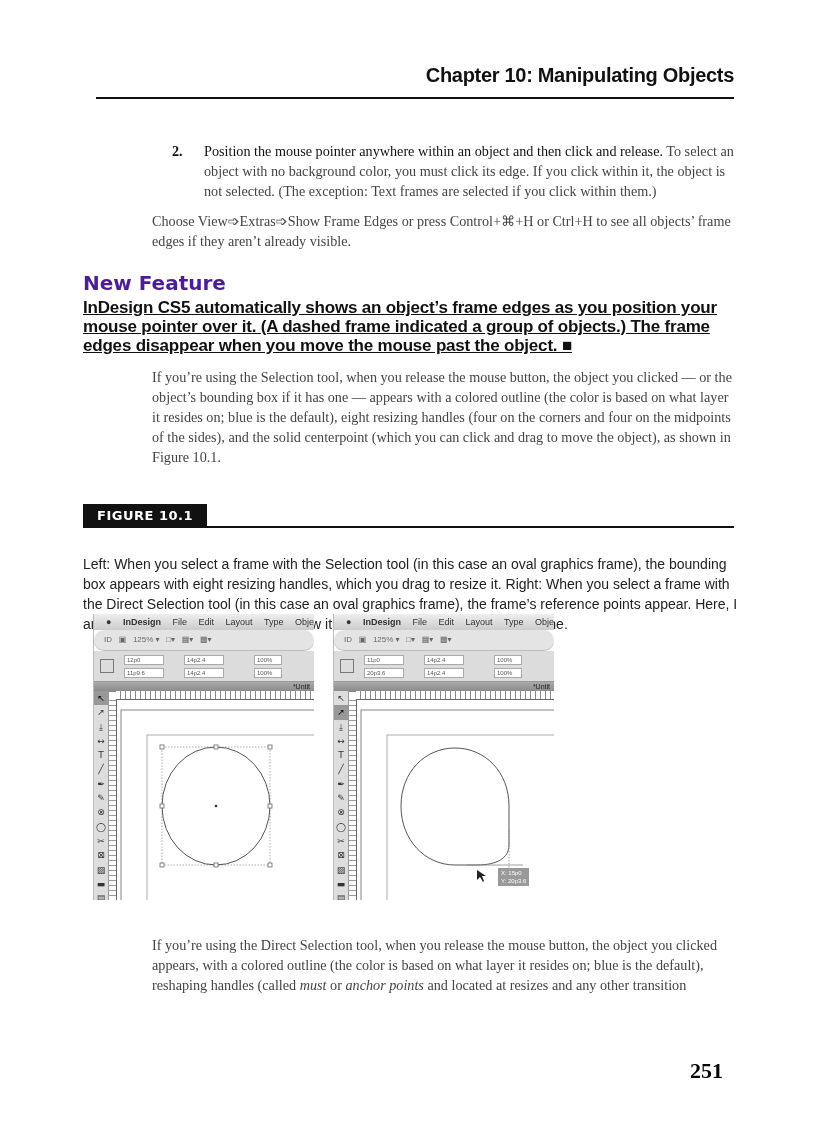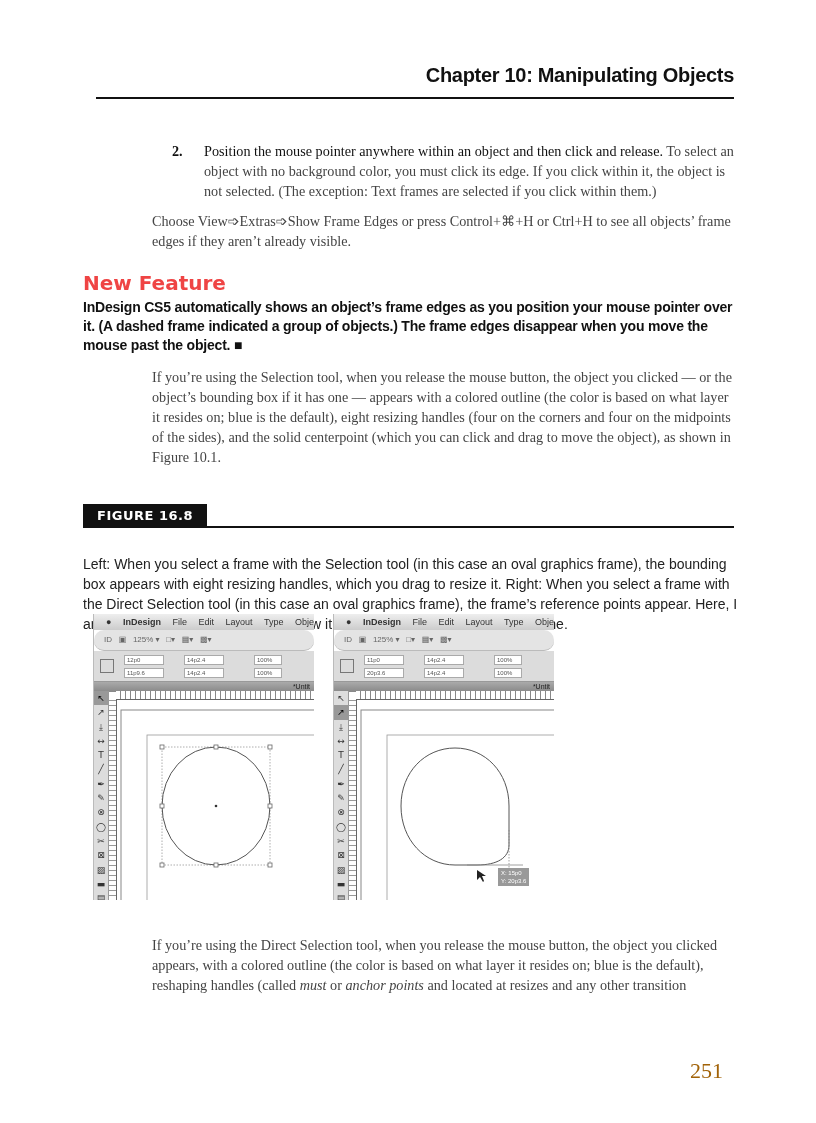--- a/index.html
+++ b/index.html
@@ -6,61 +6,61 @@
   body{width:816px;height:1123px;position:relative;overflow:hidden;color:#111;}
   .abs{position:absolute;}
   .runhead{left:96px;top:64px;width:638px;text-align:right;font-family:"Liberation Sans",sans-serif;font-weight:bold;font-size:20px;letter-spacing:-0.3px;}
   .runrule{left:96px;top:97px;width:638px;height:2px;background:#111;}
   .serif{font-family:"Liberation Serif",serif;font-size:14.2px;line-height:20px;color:#444;}
   .step{left:180px;top:141px;width:556px;}
   .step .num{position:absolute;left:-8px;top:0;font-weight:bold;color:#111;}
   .step .lead{font-weight:normal;color:#111;}
   .step p{margin:0;padding-left:24px;}
   .para1{left:152px;top:211px;width:585px;}
-  .nf-title{left:83px;top:271px;font-family:"DejaVu Sans",sans-serif;font-weight:bold;font-size:20px;color:#ef4444;}
-  .nf-body{left:83px;top:298px;width:660px;font-family:"Liberation Sans",sans-serif;font-weight:bold;font-size:14px;line-height:19px;color:#111;letter-spacing:-0.2px;}
+  .nf-title{left:83px;top:271px;font-family:"DejaVu Sans",sans-serif;font-weight:bold;font-size:20px;color:#4c1d95;}
+  .nf-body{left:83px;top:298px;width:660px;font-family:"Liberation Sans",sans-serif;font-weight:bold;font-size:17px;line-height:19px;color:#111;letter-spacing:-0.2px;text-decoration:underline;}
   .para2{left:152px;top:367px;width:585px;}
   .figlabel{left:83px;top:504px;width:124px;height:24px;background:#111;color:#fff;font-family:"DejaVu Sans",sans-serif;font-weight:bold;font-size:13px;letter-spacing:0.5px;line-height:24px;text-align:center;}
   .figrule{left:83px;top:526px;width:651px;height:2px;background:#111;}
   .caption{left:83px;top:554px;width:660px;font-family:"Liberation Sans",sans-serif;font-size:14px;line-height:20px;color:#222;}
   .shot{top:614px;width:220px;height:286px;background:#fff;overflow:hidden;border-left:1px solid #bbb;}
   .menubar{height:16px;background:linear-gradient(#eee,#ccc);font-family:"Liberation Sans",sans-serif;font-size:9px;line-height:16px;color:#333;white-space:nowrap;padding-left:12px;}
   .menubar span{margin-right:9px;}
   .menubar .app{font-weight:bold;}
   .toolbar1{height:20px;background:#e4e4e4;border-bottom:1px solid #bbb;font-family:"Liberation Sans",sans-serif;font-size:8px;color:#666;line-height:20px;padding-left:10px;white-space:nowrap;border-radius:10px;}
   .toolbar2{height:30px;background:#dcdcdc;border-bottom:1px solid #999;position:relative;font-family:"Liberation Sans",sans-serif;font-size:6px;color:#555;}
   .fld{position:absolute;height:8px;width:36px;background:#fff;border:1px solid #aaa;line-height:8px;padding-left:2px;}
   .winbar{height:10px;background:linear-gradient(#aaa,#888);font-family:"Liberation Sans",sans-serif;font-size:7px;color:#222;text-align:right;padding-right:4px;line-height:10px;}
   .ruler{position:absolute;left:22px;top:77px;right:0;height:8px;background:repeating-linear-gradient(90deg,#fff 0 4px,#888 4px 5px);border-bottom:1px solid #666;}
   .tools{position:absolute;left:0;top:77px;width:14px;bottom:0;background:#ddd;border-right:1px solid #999;font-family:"DejaVu Sans",sans-serif;font-size:9px;color:#333;text-align:center;line-height:14.3px;}
   .vruler{position:absolute;left:15px;top:86px;width:7px;bottom:0;background:repeating-linear-gradient(0deg,#fff 0 4px,#999 4px 5px);border-right:1px solid #666;}
   .canvas{position:absolute;left:23px;top:86px;right:0;bottom:0;}
   .tip{position:absolute;background:#999;color:#fff;font-family:"Liberation Sans",sans-serif;font-size:6px;line-height:8px;padding:1px 3px;}
   .para3{left:152px;top:935px;width:590px;}
-  .folio{left:690px;top:1058px;font-family:"Liberation Serif",serif;font-weight:normal;font-size:22px;color:#a16207;}
+  .folio{left:690px;top:1058px;font-family:"Liberation Serif",serif;font-weight:bold;font-size:22px;color:#000000;}
 </style>
 </head>
 <body>
 
 <div class="abs runhead">Chapter 10: Manipulating Objects</div>
 <div class="abs runrule"></div>
 
 <div class="abs serif step">
   <span class="num">2.</span>
   <p><span class="lead">Position the mouse pointer anywhere within an object and then click and release.</span><span> To select an object with no background color, you must click its edge. If you click within it, the object is not selected. (The exception: Text frames are selected if you click within them.)</span></p>
 </div>
 
 <div class="abs serif para1">Choose View➩Extras➩Show Frame Edges or press Control+⌘+H or Ctrl+H to see all objects’ frame edges if they aren’t already visible.</div>
 
 <div class="abs nf-title">New Feature</div>
 <div class="abs nf-body">InDesign CS5 automatically shows an object’s frame edges as you position your mouse pointer over it. (A dashed frame indicated a group of objects.) The frame edges disappear when you move the mouse past the object. ■</div>
 
 <div class="abs serif para2">If you’re using the Selection tool, when you release the mouse button, the object you clicked — or the object’s bounding box if it has one — appears with a colored outline (the color is based on what layer it resides on; blue is the default), eight resizing handles (four on the corners and four on the midpoints of the sides), and the solid centerpoint (which you can click and drag to move the object), as shown in Figure 10.1.</div>
 
-<div class="abs figlabel">FIGURE 16.8</div>
+<div class="abs figlabel">FIGURE 10.1</div>
 <div class="abs figrule"></div>
 <div class="abs caption">Left: When you select a frame with the Selection tool (in this case an oval graphics frame), the bounding box appears with eight resizing handles, which you drag to resize it. Right: When you select a frame with the Direct Selection tool (in this case an oval graphics frame), the frame’s reference points appear. Here, I am moving one of its edges. Note how it reshapes — not resizes — the frame.</div>
 
 <div class="abs shot" style="left:93px;">
   <div class="menubar">
     <span>●</span>
     <span class="app">InDesign</span>
     <span>File</span>
     <span>Edit</span>
     <span>Layout</span>

